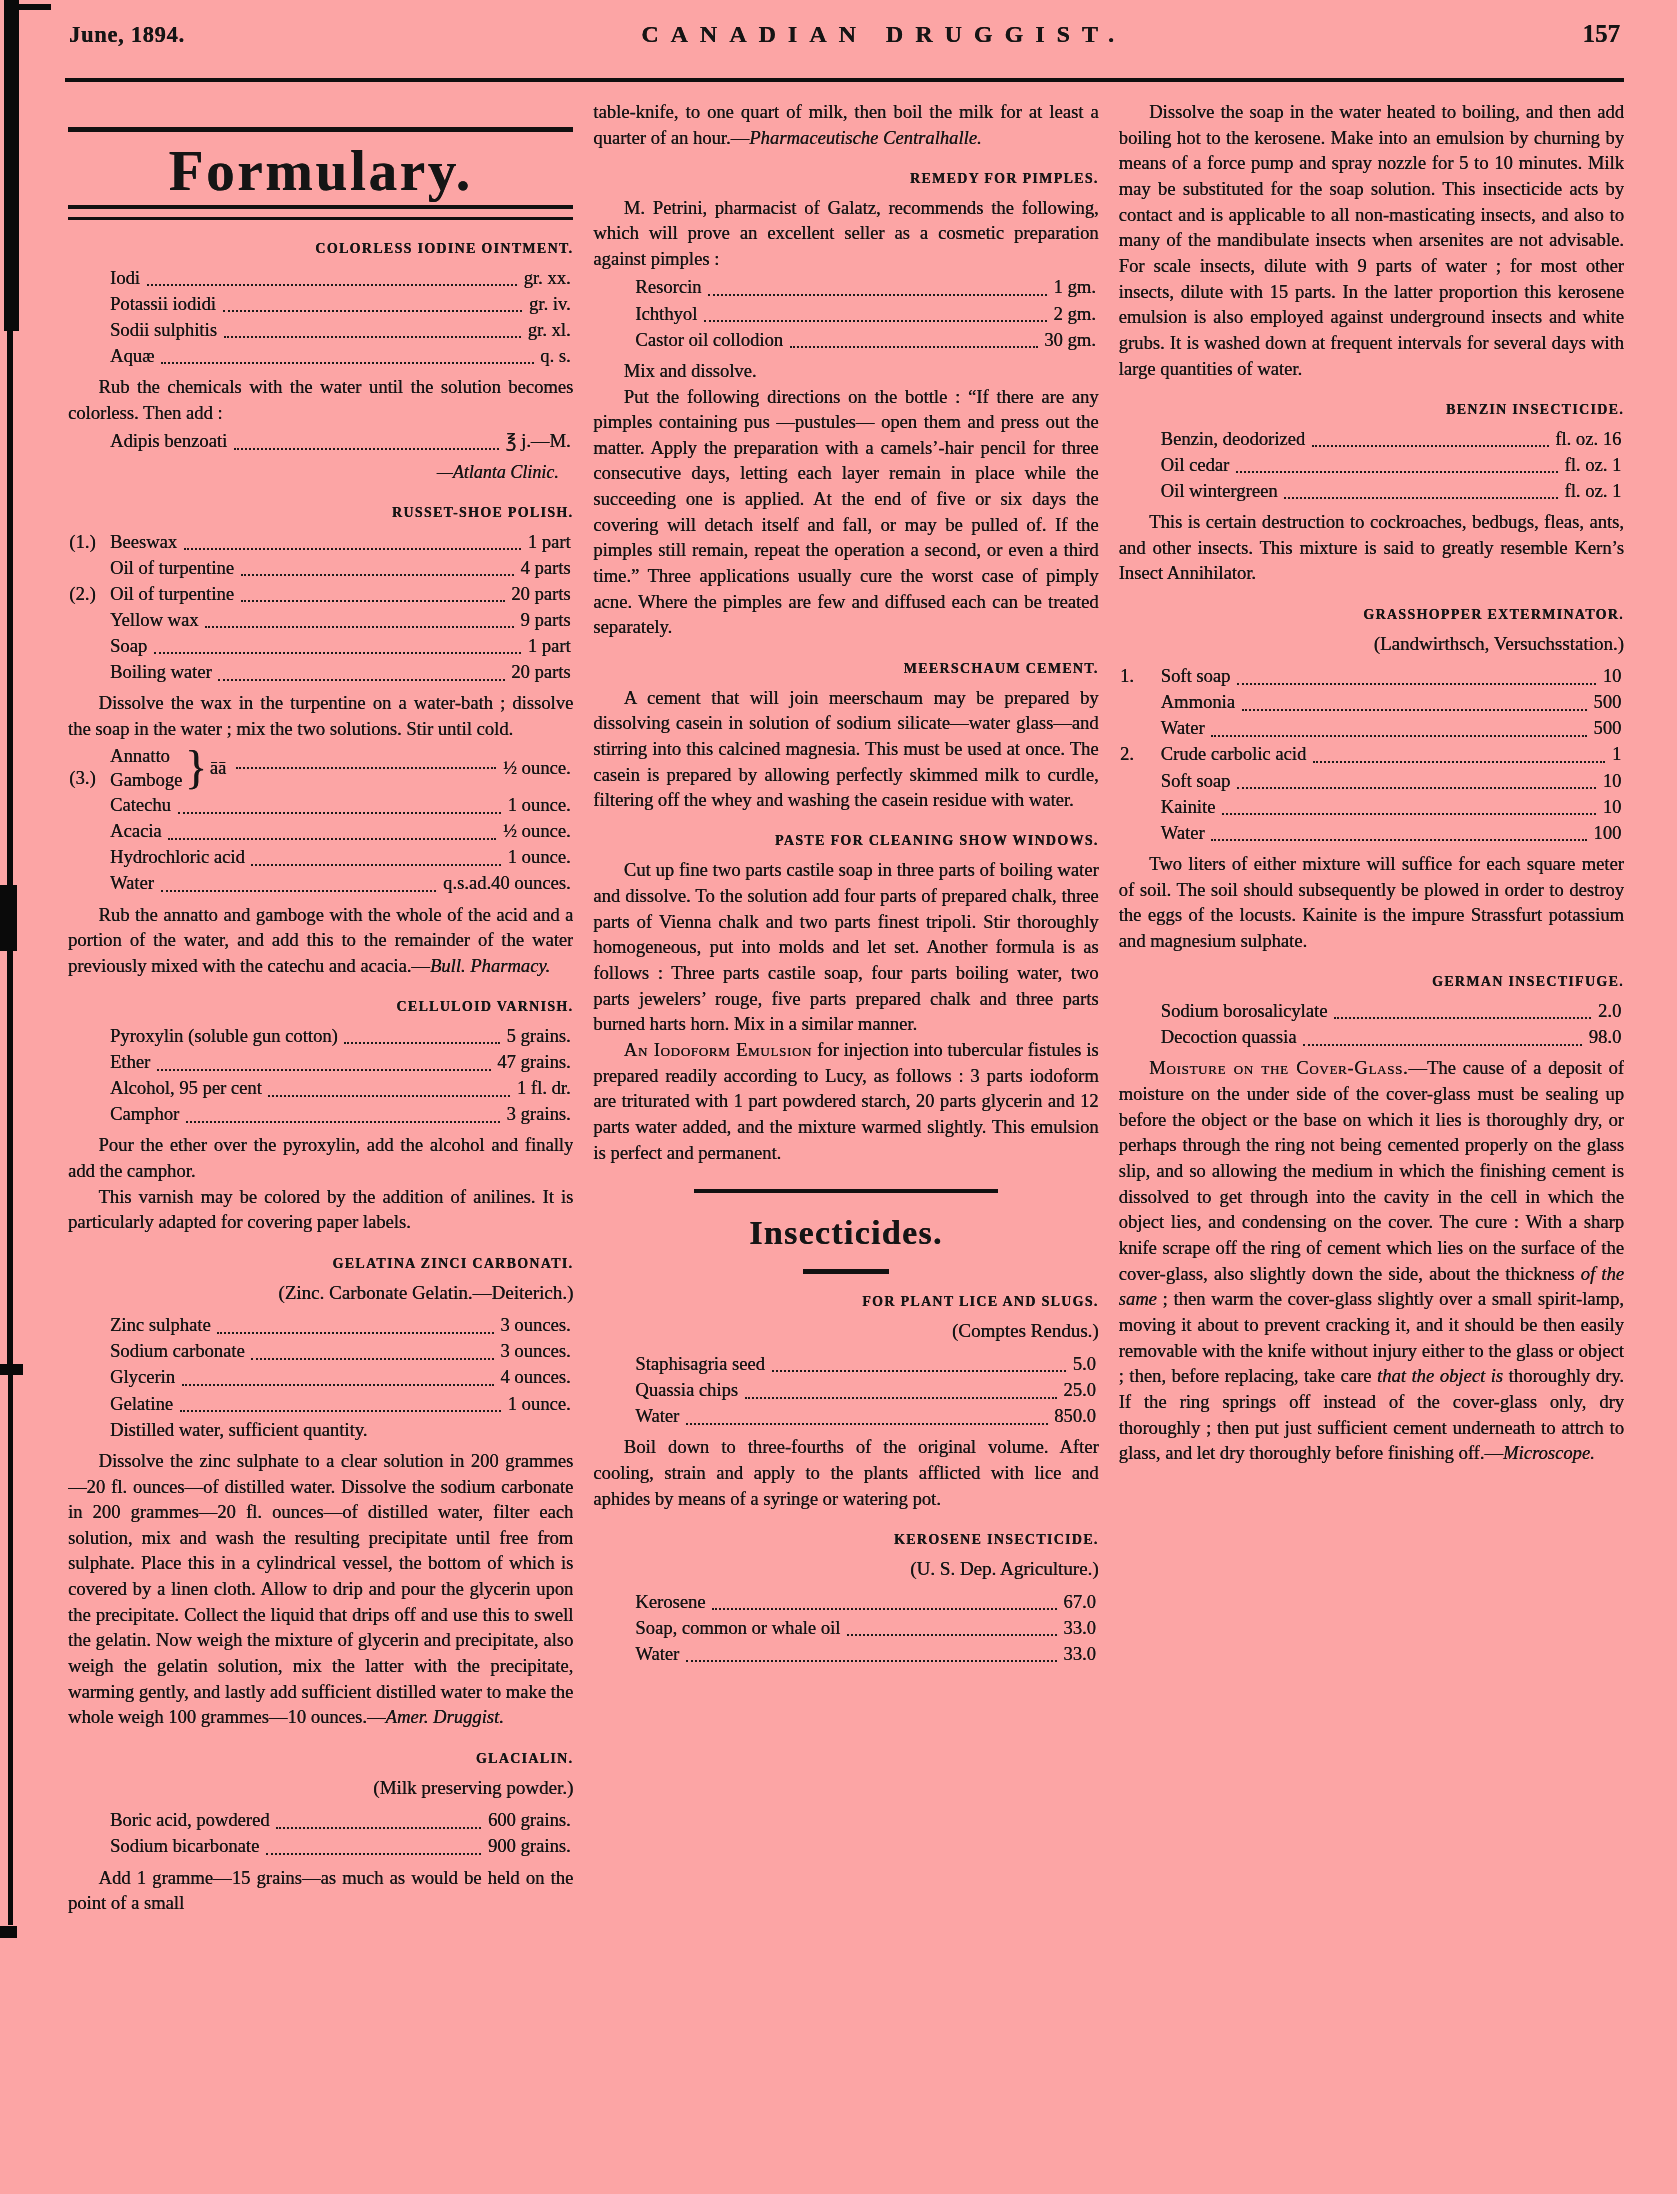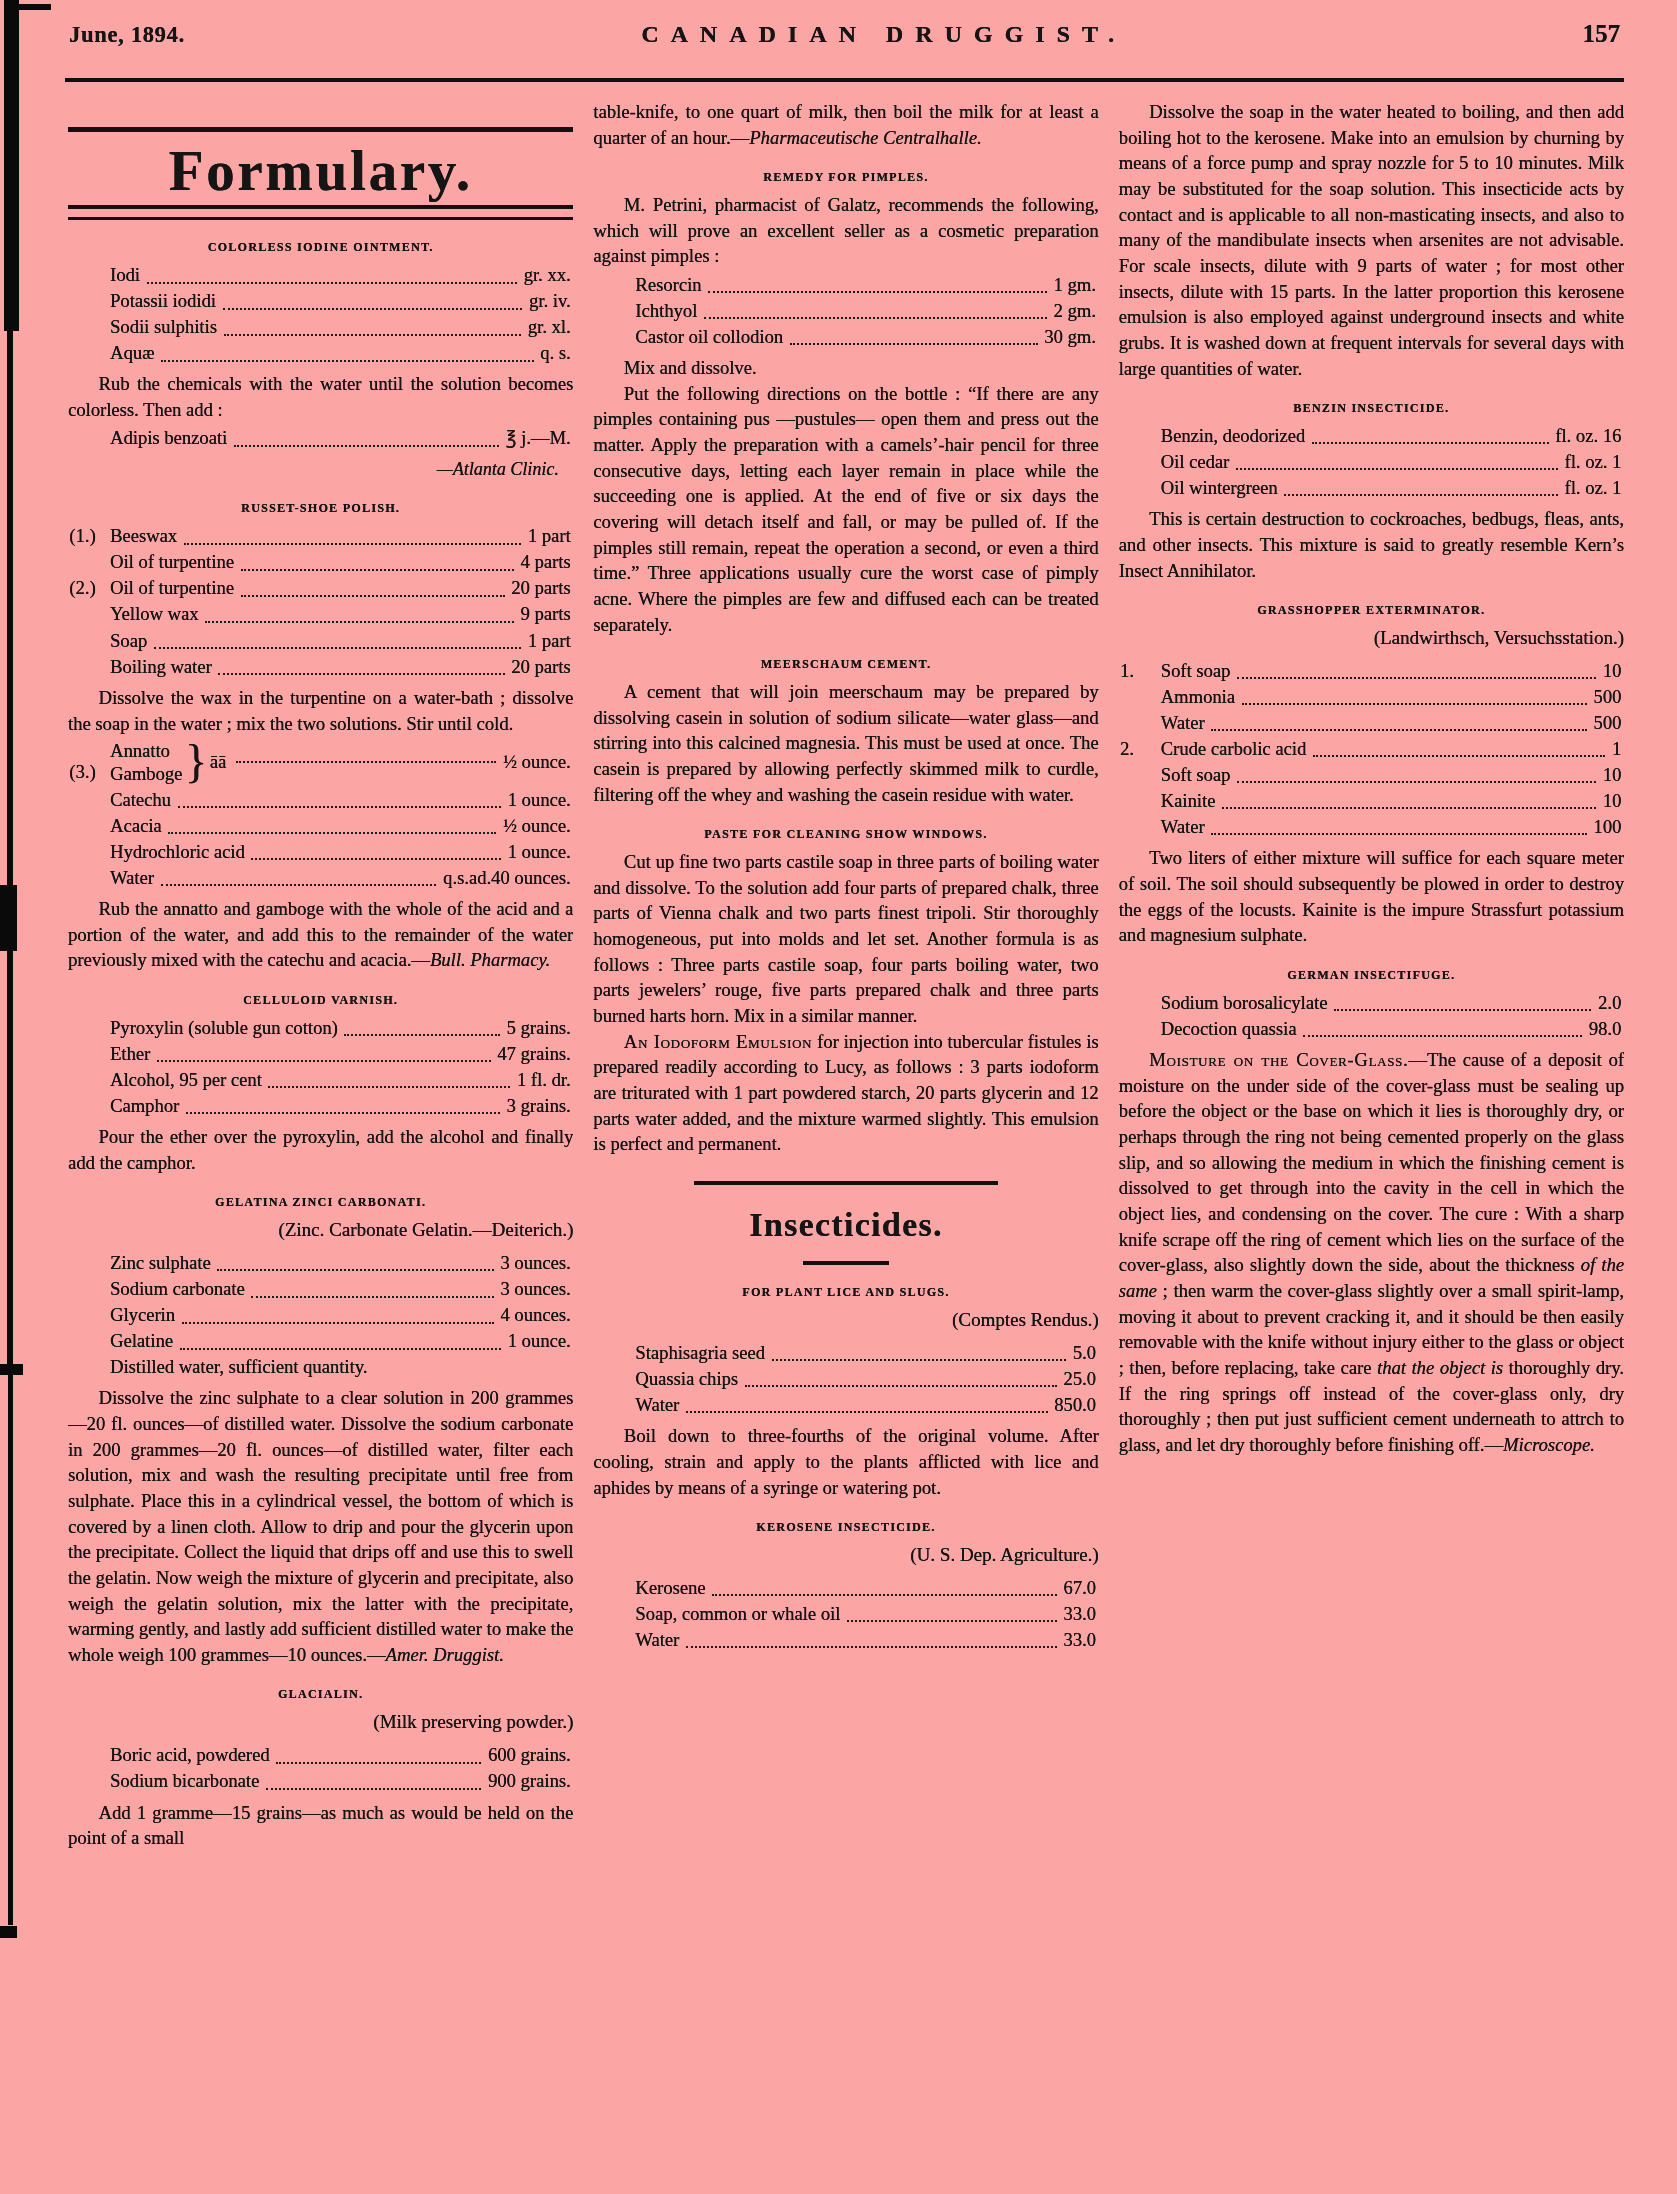--- a/index.html
+++ b/index.html
@@ -18,21 +18,21 @@
   
   .columns{position:absolute;top:99px;left:68px;right:53px;bottom:18.6px;display:flex;gap:20px;}
   .column{flex:1 1 0;overflow:hidden;font-size:18.6px;line-height:1.38;text-align:justify;}
   
   .formulary{margin:28px 0 6.6px;}
   .frule-top{height:4.6px;background:#111;}
   .formulary-title{text-align:center;font-size:57px;font-weight:bold;letter-spacing:2.7px;
                    padding:9.3px 0 4px;line-height:1.05;}
   .rule-double{height:8.6px;border-top:4px solid #111;border-bottom:3.3px solid #111;}
   
-  .ahead{text-align:center;font-weight:bold;font-size:12px;letter-spacing:1.3px;
+  .ahead{text-align:right;font-weight:bold;font-size:14px;letter-spacing:1.3px;
          margin:18.6px 0 6.6px;text-indent:0;}
   .asub{text-align:right;font-size:19px;margin:0 0 6.6px;text-indent:0;}
   
   .para{margin:0;text-indent:30.5px;}
   .para.noind{text-indent:0;}
   .it{font-style:italic;}
   .sc{font-variant:small-caps;letter-spacing:0.7px;}
   .attr-line{text-align:right;padding-right:14.6px;margin:0 0 2.7px;font-size:18px;}
   
   .inglist{margin:2.7px 0 5.3px;}
@@ -200,20 +200,21 @@
             <span class="leader"></span>
             <span class="ingqty">1 fl. dr.</span>
           </div>
           <div class="ingrow">
             <span class="ingname">Camphor</span>
             <span class="leader"></span>
             <span class="ingqty">3 grains.</span>
           </div>
         </div>
         <p class="para"><span>Pour the ether over the pyroxylin, add the alcohol and finally add the camphor.</span></p>
+        <p class="para"><span>This varnish may be colored by the addition of anilines.  It is particularly adapted for covering paper labels.</span></p>
         <div class="ahead">GELATINA ZINCI CARBONATI.</div>
         <div class="asub">(Zinc. Carbonate Gelatin.—Deiterich.)</div>
         <div class="inglist">
           <div class="ingrow">
             <span class="ingname">Zinc sulphate</span>
             <span class="leader"></span>
             <span class="ingqty">3 ounces.</span>
           </div>
           <div class="ingrow">
             <span class="ingname">Sodium carbonate</span>

